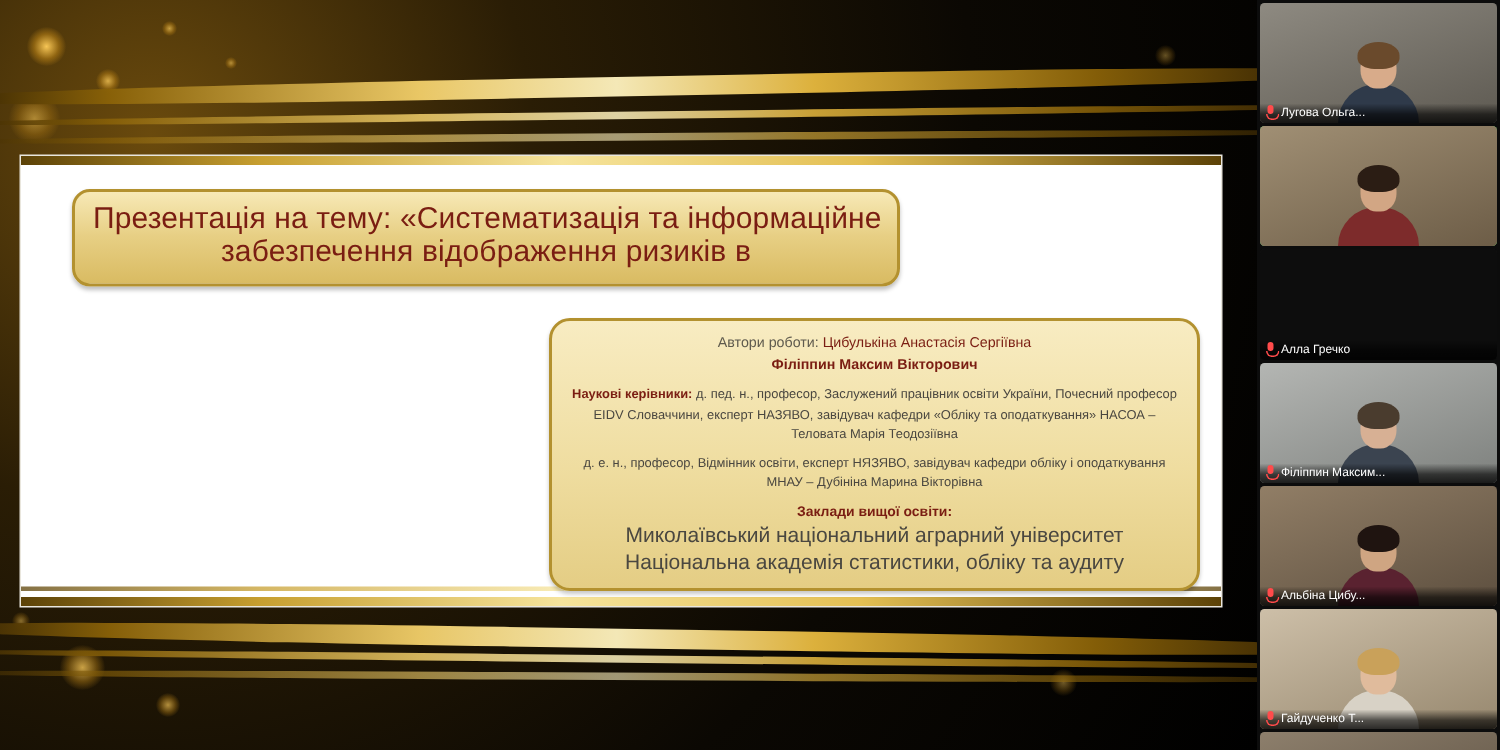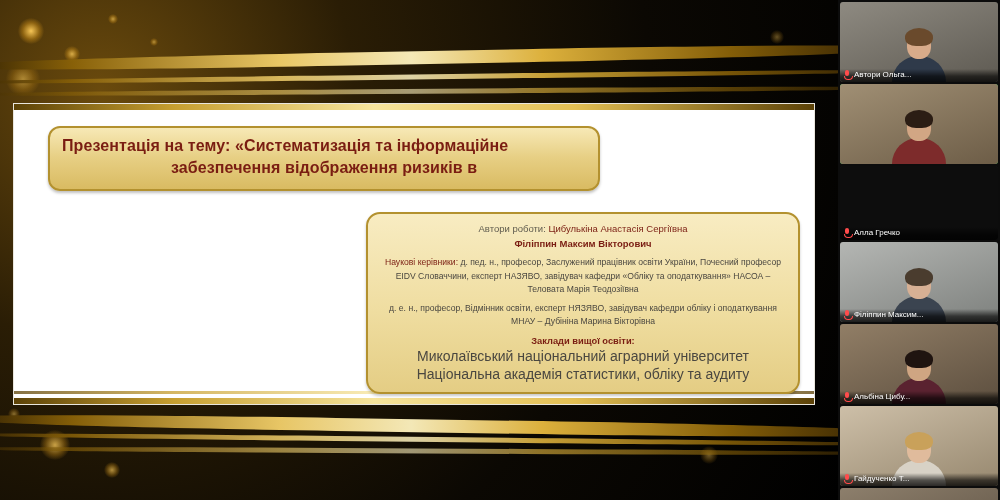--- a/index.html
+++ b/index.html
@@ -73,22 +73,22 @@
     padding: 7px 12px 10px 12px;
     box-sizing: border-box;
     background: linear-gradient(180deg, #f7e9b6 0%, #e7cf84 48%, #d9bb62 100%);
     border: 2px solid #b3912f;
     border-radius: 12px;
     box-shadow: 0 2px 3px rgba(0,0,0,.25);
     text-align: center;
   }
   .slide-title-box .t-line {
     color: #7a1d12;
-    font-weight: bold;
-    font-size: 16px;
+    font-weight: normal;
+    font-size: 20px;
     line-height: 22px;
     letter-spacing: .1px;
     white-space: nowrap;
   }
   .slide-title-box .t-line.first { text-align: left; }
 
   .authors-box {
     position: absolute;
     left: 352px;
     top: 108px;
@@ -112,21 +112,21 @@
     font-size: 9.5px;
     line-height: 15px;
     font-weight: bold;
   }
   .authors-box .para {
     color: #4a4740;
     font-size: 8.6px;
     line-height: 13.5px;
     margin-top: 5px;
   }
-  .authors-box .para .hl { color: #7a1d12; font-weight: normal; }
+  .authors-box .para .hl { color: #7a1d12; font-weight: bold; }
   .authors-box .sect {
     color: #7a1d12;
     font-size: 9.3px;
     font-weight: bold;
     margin-top: 7px;
   }
   .authors-box .uni {
     color: #4a4740;
     font-size: 14px;
     line-height: 15px;
@@ -313,21 +313,21 @@
       <div class="person">
         <div class="body" style="background:#2f3a4a;"></div>
         <div class="head" style="background:#d8ab8a;"></div>
         <div class="hair" style="background:#6a4a2c;"></div>
       </div>
       <div class="namebar">
         <span class="mic">
             <i></i>
             <b></b>
           </span>
-        <span class="nm">Автори Ольга...</span>
+        <span class="nm">Лугова Ольга...</span>
       </div>
     </div>
 
     <div class="tile active">
       <div class="bg" style="background:linear-gradient(160deg,#a08f74 0%,#6d5d47 100%);"></div>
       <div class="person">
         <div class="body" style="background:#7d2b2b;"></div>
         <div class="head" style="background:#d2a684;"></div>
         <div class="hair" style="background:#2b1d14;"></div>
       </div>

